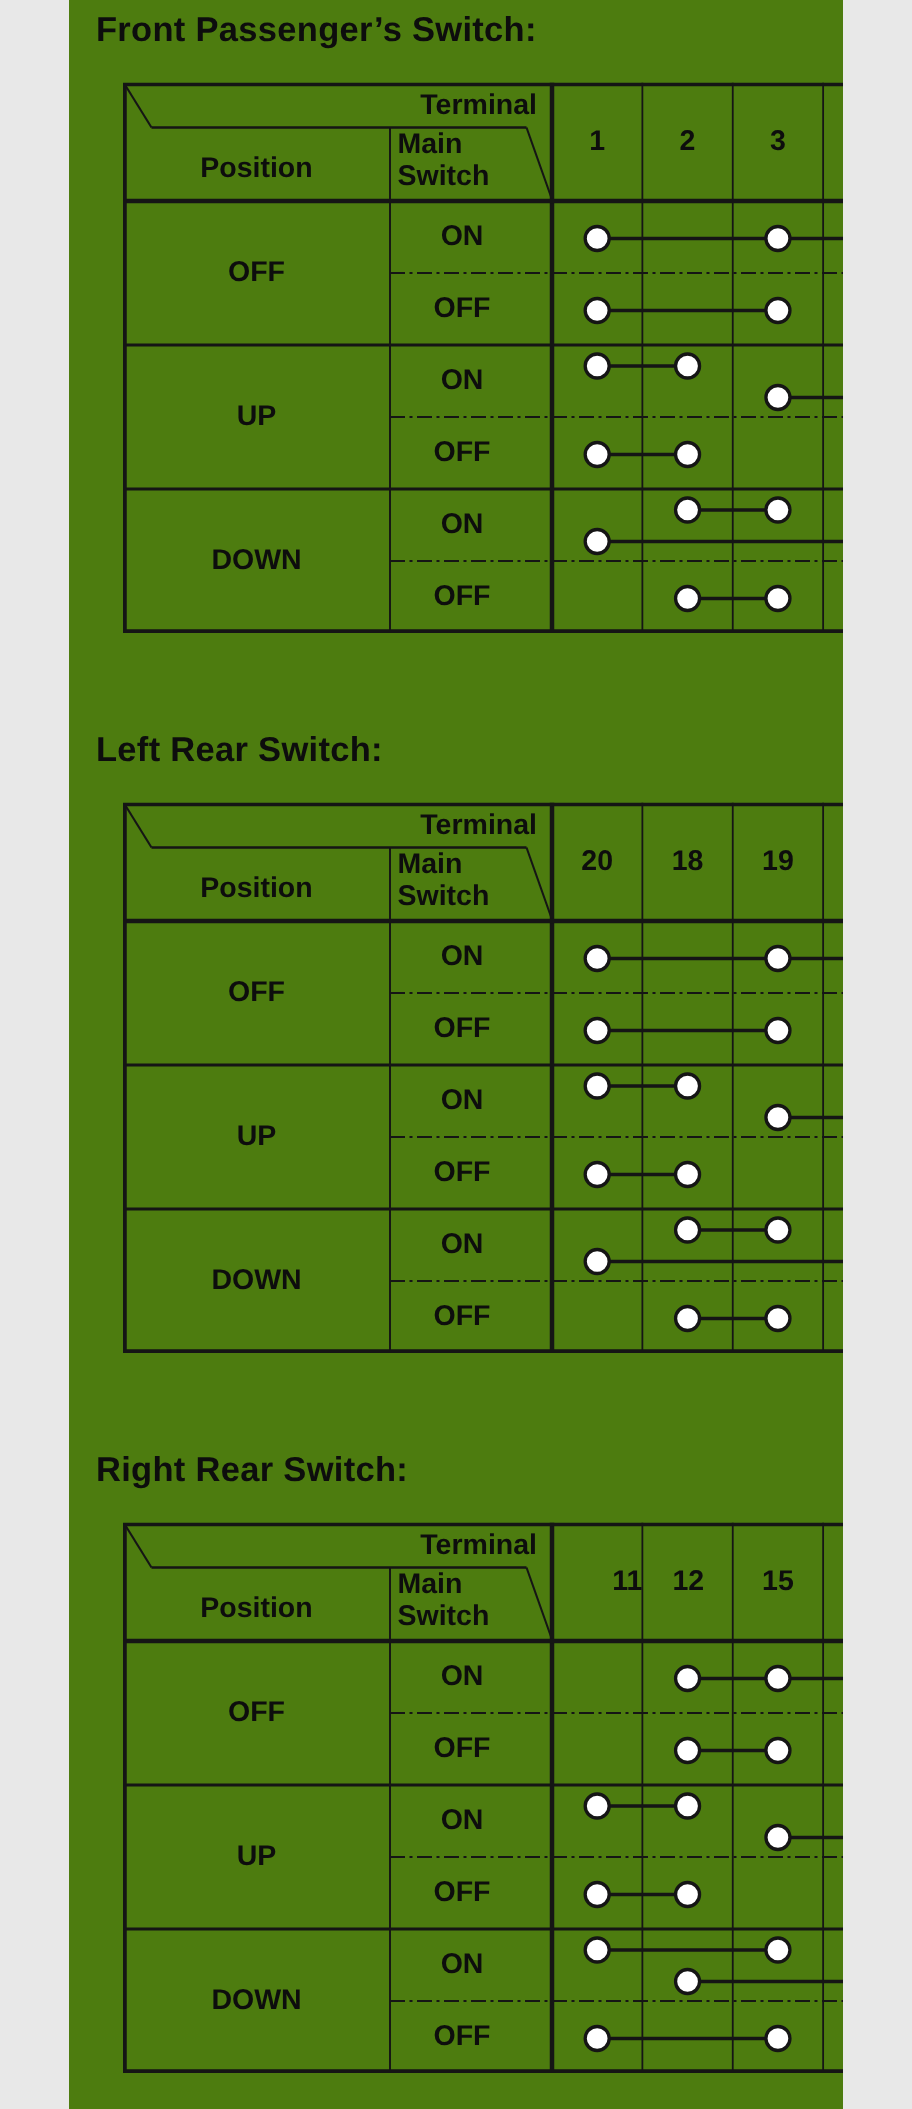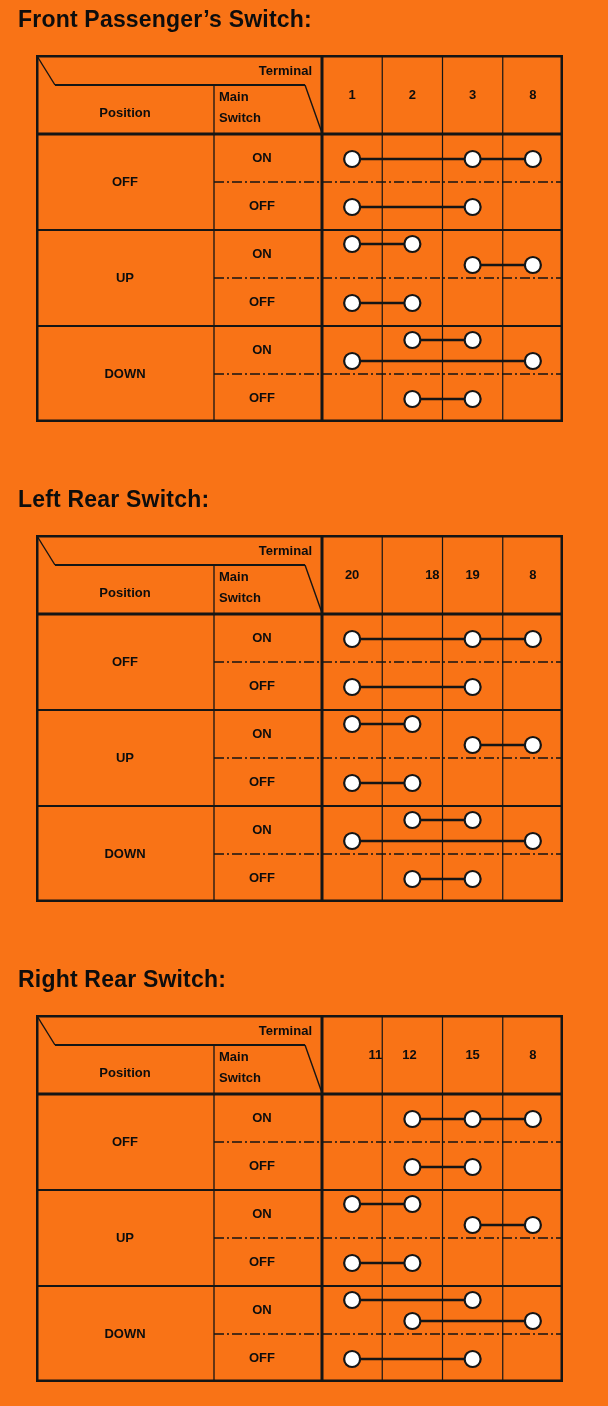--- a/index.html
+++ b/index.html
@@ -1,29 +1,29 @@
 <!DOCTYPE html>
 <html><head>
 <meta charset="utf-8">
 <style>
   html,body{margin:0;padding:0;background:#e8e8e8;}
   .page{
-    position:relative;width:608px;height:1406px;background:#f97316;
+    position:relative;width:516px;height:1406px;background:#4d7c0f;
     font-family:"Liberation Sans","DejaVu Sans",sans-serif;color:#111;
     overflow:hidden;margin:0 auto;
   }
   .switch-block{position:absolute;left:0;width:608px;}
   .block-title{
     position:absolute;left:18px;top:0;margin:0;
     font-size:23px;font-weight:700;letter-spacing:0.2px;white-space:nowrap;color:#0d0d0d;
   }
   .ctable{position:absolute;left:36px;top:49px;width:527px;height:367px;}
   .ctable svg{position:absolute;left:0;top:0;}
   .lbl{
-    position:absolute;font-weight:700;font-size:13px;line-height:21px;color:#0d0d0d;
+    position:absolute;font-weight:700;font-size:19px;line-height:21px;color:#0d0d0d;
   }
 </style>
 </head>
 <body>
 
 <div class="page">
   <div id="tables-root">
       <section class="switch-block" style="top: 6px;">
         <h2 class="block-title">Front Passenger’s Switch:</h2>
         <div class="ctable">
@@ -163,21 +163,21 @@
             <g>
               <line x1="384.375" y1="344" x2="428.625" y2="344" stroke="#151515" stroke-width="2.4"></line>
               <circle cx="376.375" cy="344" r="8" fill="#ffffff" stroke="#151515" stroke-width="2.2"></circle>
               <circle cx="436.625" cy="344" r="8" fill="#ffffff" stroke="#151515" stroke-width="2.2"></circle>
             </g>
           </svg>
           <div class="lbl" style="left: 100px; top: 5px; width: 176px; text-align: right;">Terminal</div>
           <div class="lbl" style="left: 183px; top: 31px; width: 72px;">Main Switch</div>
           <div class="lbl" style="left: 0px; top: 47px; width: 178px; text-align: center;">Position</div>
           <div class="lbl" style="left: 286px; top: 29px; width: 60.25px; text-align: center;">20</div>
-          <div class="lbl" style="left: 346.25px; top: 29px; width: 60.25px; text-align: center; padding-left: 20px;">18</div>
+          <div class="lbl" style="left: 346.25px; top: 29px; width: 60.25px; text-align: center;">18</div>
           <div class="lbl" style="left: 406.5px; top: 29px; width: 60.25px; text-align: center;">19</div>
           <div class="lbl" style="left: 466.75px; top: 29px; width: 60.25px; text-align: center;">8</div>
           <div class="lbl" style="left: 0px; top: 116px; width: 178px; text-align: center;">OFF</div>
           <div class="lbl" style="left: 178px; top: 92px; width: 96px; text-align: center;">ON</div>
           <div class="lbl" style="left: 178px; top: 140px; width: 96px; text-align: center;">OFF</div>
           <div class="lbl" style="left: 0px; top: 212px; width: 178px; text-align: center;">UP</div>
           <div class="lbl" style="left: 178px; top: 188px; width: 96px; text-align: center;">ON</div>
           <div class="lbl" style="left: 178px; top: 236px; width: 96px; text-align: center;">OFF</div>
           <div class="lbl" style="left: 0px; top: 308px; width: 178px; text-align: center;">DOWN</div>
           <div class="lbl" style="left: 178px; top: 284px; width: 96px; text-align: center;">ON</div>

